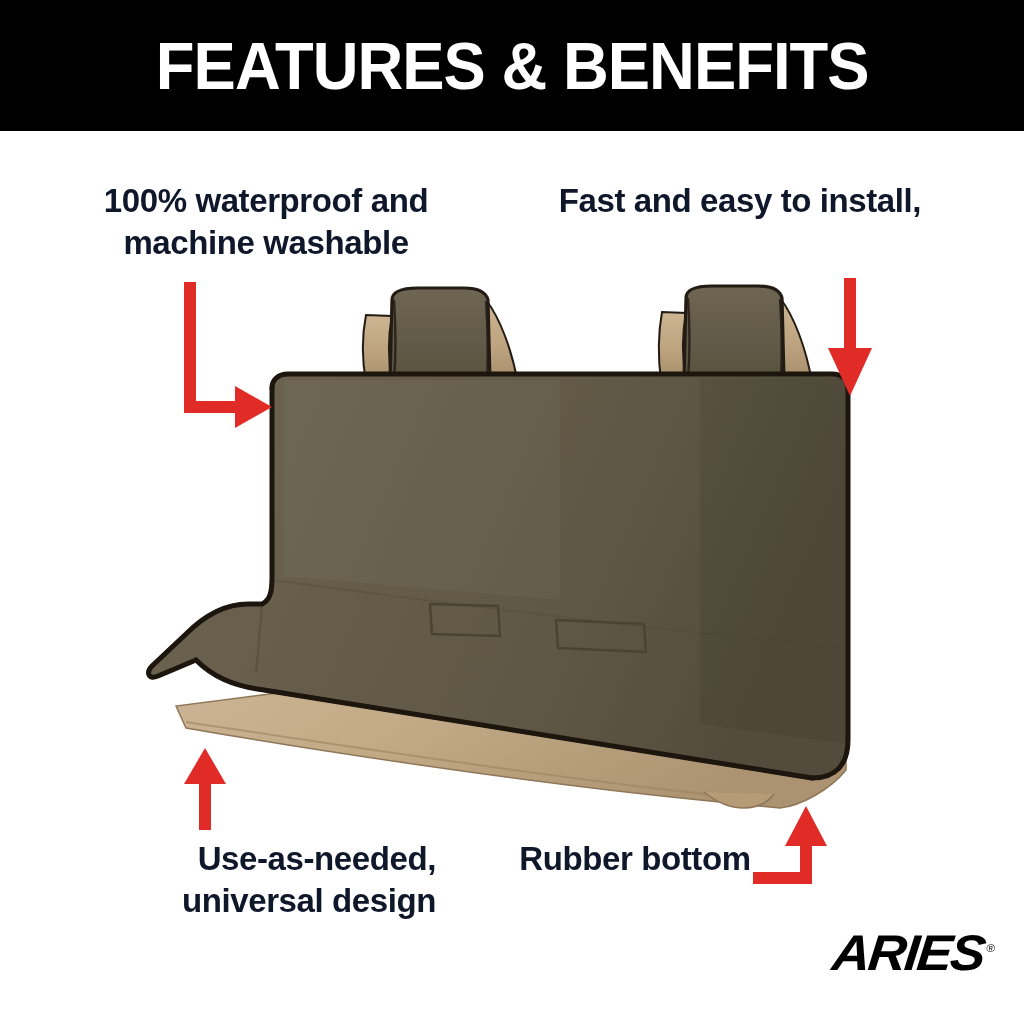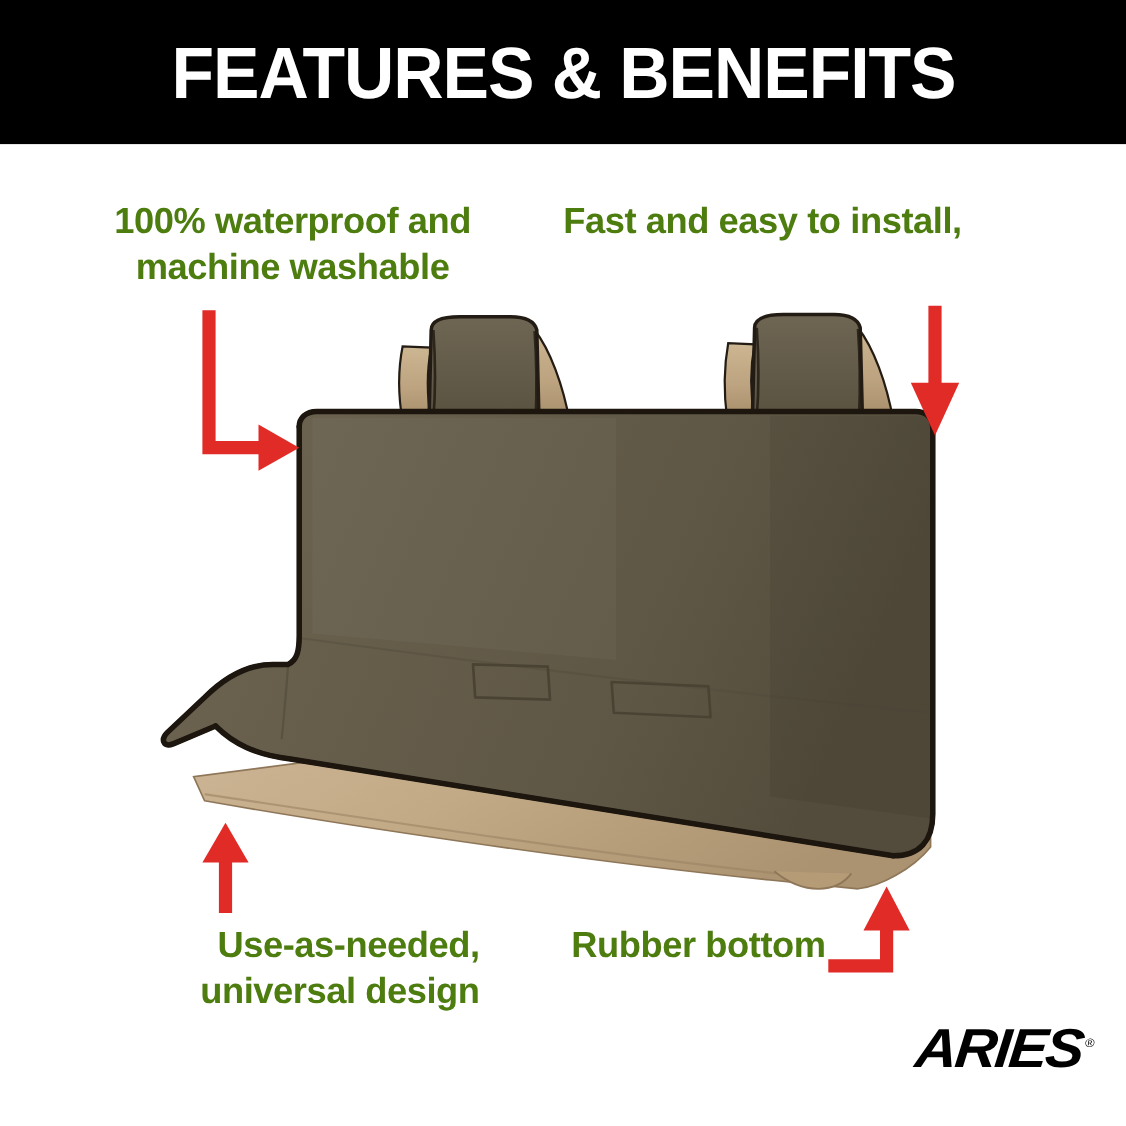--- a/index.html
+++ b/index.html
@@ -42,37 +42,38 @@
     letter-spacing: -1px;
     line-height: 1;
     transform: scaleX(0.96);
     white-space: nowrap;
     text-transform: uppercase;
   }
 
   
   .callout {
     position: absolute;
-    color: #4d7c0f;
+    color: #0f172a;
     font-family: "Liberation Sans", sans-serif;
     font-weight: bold;
     font-size: 33px;
     line-height: 1.26;
     letter-spacing: -0.4px;
   }
   #callout-waterproof {
     left: 36px;
     top: 180px;
     width: 460px;
     text-align: center;
   }
   #callout-install {
     left: 512px;
     top: 180px;
     width: 456px;
+    text-align: center;
   }
   #callout-universal {
     left: 56px;
     top: 838px;
     width: 380px;
     text-align: right;
   }
   #callout-rubber {
     left: 455px;
     top: 838px;

